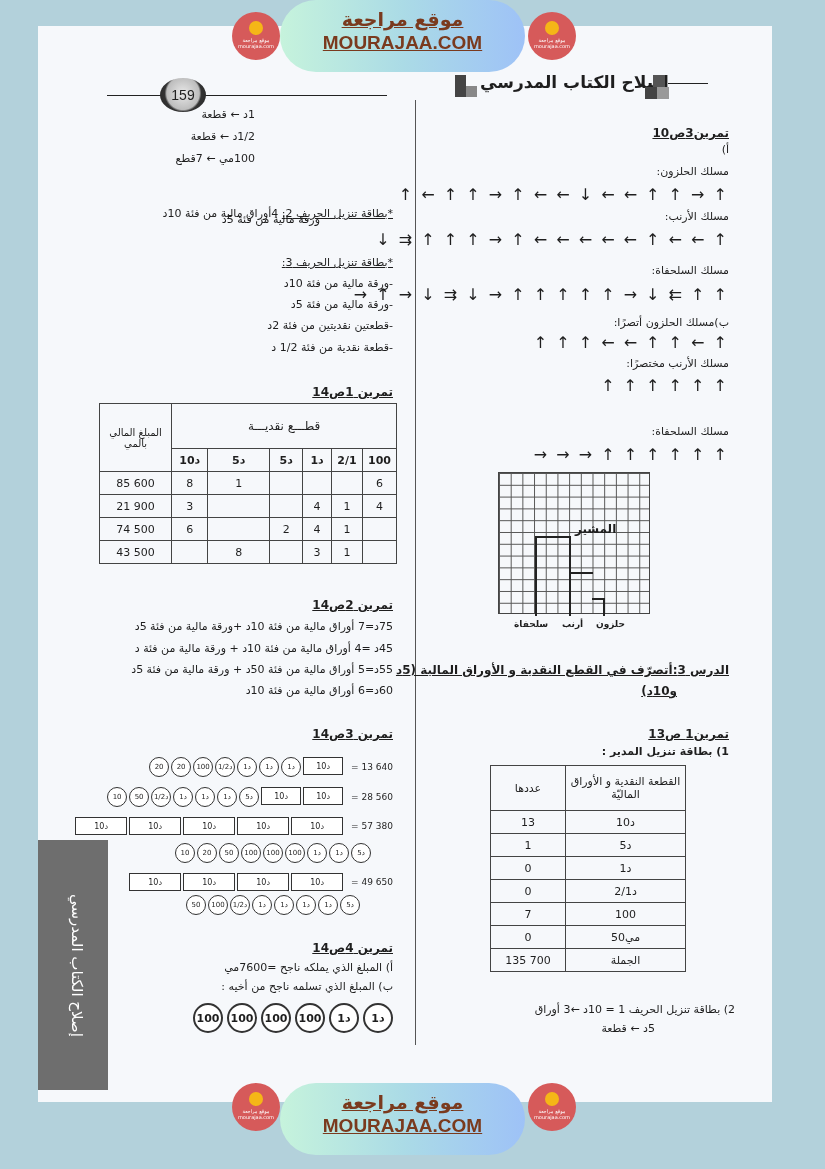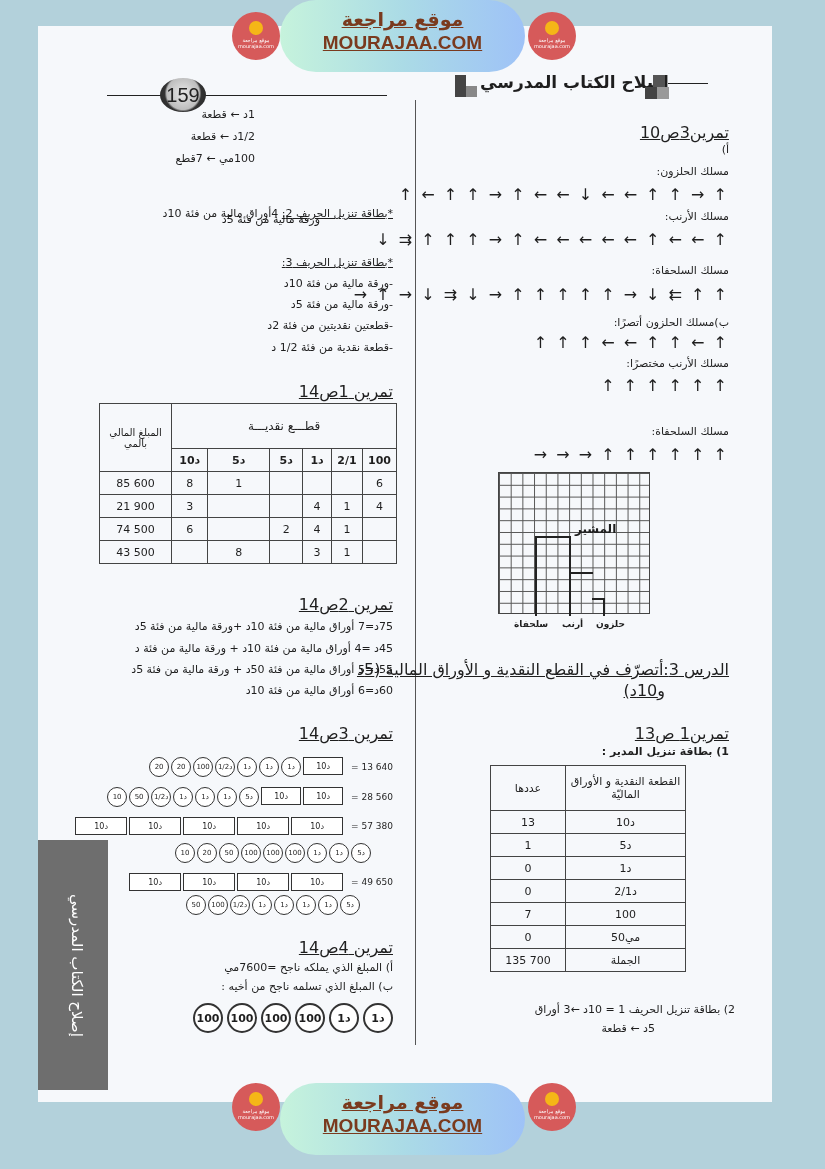--- a/index.html
+++ b/index.html
@@ -28,33 +28,33 @@
     background: #d65a5a; z-index: 5; text-align: center;
   }
   .logo .dot { width: 14px; height: 14px; border-radius: 50%; background: #f5b617; margin: 9px auto 2px; }
   .logo .txt { font-size: 5px; color: #fff; line-height: 6px; }
 
   
   .hdr-line-l { position: absolute; left: 107px; top: 95px; width: 280px; height: 1px; background: #222; }
   .page-num {
     position: absolute; left: 160px; top: 78px; width: 46px; height: 34px; border-radius: 50%;
     background: radial-gradient(circle at 50% 45%, #e8e8e8 0%, #bdbdbd 55%, #333 62%, #222 100%);
-    text-align: center; line-height: 34px; font-size: 20px; color: #222; font-family: "Liberation Sans", sans-serif;
+    text-align: center; line-height: 34px; font-size: 14px; color: #222; font-family: "Liberation Sans", sans-serif;
   }
   .hdr-title { position: absolute; left: 480px; top: 72px; font-size: 17px; font-weight: bold; direction: rtl; }
   .hdr-sq { position: absolute; left: 455px; top: 75px; width: 22px; height: 22px; }
   .hdr-sq i { position: absolute; display: block; width: 11px; height: 11px; }
   .hdr-line-r2 { position: absolute; left: 640px; top: 83px; width: 40px; height: 1px; background: #222; }
   .hdr-sq2 { position: absolute; left: 645px; top: 75px; width: 24px; height: 24px; }
 
   .divider { position: absolute; left: 415px; top: 100px; width: 1px; height: 945px; background: #555; }
 
   .rtl { direction: rtl; text-align: right; }
   .t { position: absolute; font-size: 11px; line-height: 14px; white-space: nowrap; }
-  .h { font-weight: normal; text-decoration: underline; font-size: 16px; }
+  .h { font-weight: bold; text-decoration: underline; font-size: 12px; }
   .arrows { position: absolute; font-size: 16px; letter-spacing: 2px; white-space: nowrap; direction: ltr; }
 
   table { border-collapse: collapse; position: absolute; font-size: 11px; }
   td { border: 1px solid #444; text-align: center; height: 23px; }
 
   .grid {
     position: absolute; left: 498px; top: 472px; width: 152px; height: 142px;
     background-image:
       linear-gradient(#555 1px, transparent 1px),
       linear-gradient(90deg, #555 1px, transparent 1px);
@@ -136,21 +136,21 @@
 <div class="path" style="left:569px;top:536px;width:2px;height:80px;"></div>
 <div class="path" style="left:569px;top:572px;width:24px;height:2px;"></div>
 <div class="path" style="left:592px;top:598px;width:12px;height:2px;"></div>
 <div class="path" style="left:603px;top:598px;width:2px;height:18px;"></div>
 <div class="t" style="left:575px;top:522px;font-size:12px;font-weight:bold;">المشير</div>
 <div class="t" style="left:514px;top:617px;font-size:9px;font-weight:bold;">سلحفاة</div>
 <div class="t" style="left:562px;top:617px;font-size:9px;font-weight:bold;">أرنب</div>
 <div class="t" style="left:596px;top:617px;font-size:9px;font-weight:bold;">حلزون</div>
 
 <div class="t rtl h" style="right:96px;top:663px;">الدرس 3:أتصرّف في القطع النقدية و الأوراق المالية (5د</div>
-<div class="t rtl h" style="right:160px;top:684px;">و10د)</div>
+<div class="t rtl h" style="right:148px;top:684px;">و10د)</div>
 
 <div class="t rtl h" style="right:96px;top:727px;">تمرين1 ص13</div>
 <div class="t rtl" style="right:96px;top:745px;font-weight:bold;">1) بطاقة تنزيل المدير :</div>
 
 <table style="left:490px;top:765px;width:196px;">
   <tbody>
       <tr style="height:45px;">
     <td style="width:75px;">عددها</td>
     <td class="rtl" style="text-align:center;">القطعة النقدية و الأوراق الماليّة</td>
   </tr>

